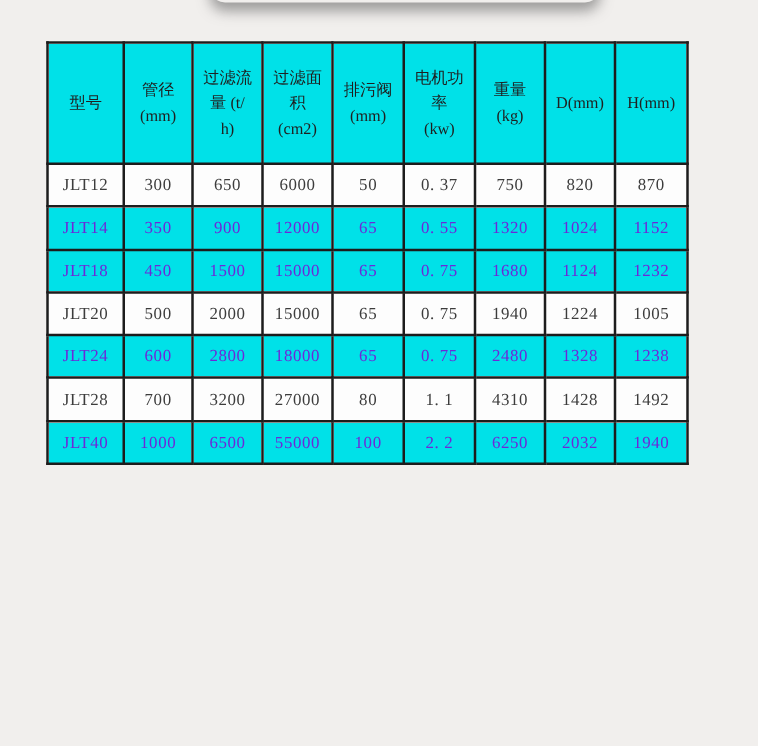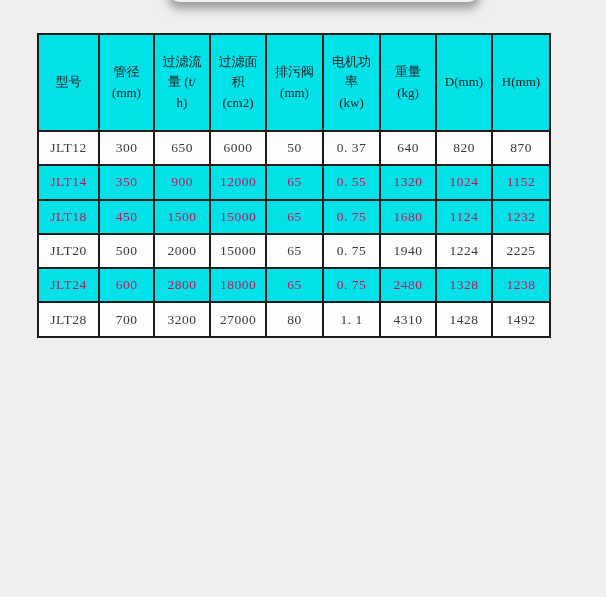--- a/index.html
+++ b/index.html
@@ -51,21 +51,21 @@
   }
   .spec-table td {
     height: 32.3px;
     font-size: 13.5px;
     color: #3c3c3c;
     letter-spacing: 0.5px;
     background: var(--white-bg, #fdfdfd);
   }
   .spec-table tr.stripe td {
     background: var(--cyan, #00e1e8);
-    color: #be185d;
+    color: #6d28d9;
   }
   col.c0 { width: 61px; }
   col.c1 { width: 55px; }
   col.c2 { width: 56px; }
   col.c3 { width: 56px; }
   col.c4 { width: 57px; }
   col.c5 { width: 57px; }
   col.c6 { width: 56px; }
   col.c7 { width: 56px; }
   col.c8 { width: 58px; }
@@ -110,21 +110,21 @@
       </tr>
   </thead>
   <tbody id="table-body">
       <tr>
         <td>JLT12</td>
         <td>300</td>
         <td>650</td>
         <td>6000</td>
         <td>50</td>
         <td>0. 37</td>
-        <td>640</td>
+        <td>750</td>
         <td>820</td>
         <td>870</td>
       </tr>
       <tr class="stripe">
         <td>JLT14</td>
         <td>350</td>
         <td>900</td>
         <td>12000</td>
         <td>65</td>
         <td>0. 55</td>
@@ -145,21 +145,21 @@
       </tr>
       <tr>
         <td>JLT20</td>
         <td>500</td>
         <td>2000</td>
         <td>15000</td>
         <td>65</td>
         <td>0. 75</td>
         <td>1940</td>
         <td>1224</td>
-        <td>2225</td>
+        <td>1005</td>
       </tr>
       <tr class="stripe">
         <td>JLT24</td>
         <td>600</td>
         <td>2800</td>
         <td>18000</td>
         <td>65</td>
         <td>0. 75</td>
         <td>2480</td>
         <td>1328</td>
@@ -169,14 +169,25 @@
         <td>JLT28</td>
         <td>700</td>
         <td>3200</td>
         <td>27000</td>
         <td>80</td>
         <td>1. 1</td>
         <td>4310</td>
         <td>1428</td>
         <td>1492</td>
       </tr>
+      <tr class="stripe">
+        <td>JLT40</td>
+        <td>1000</td>
+        <td>6500</td>
+        <td>55000</td>
+        <td>100</td>
+        <td>2. 2</td>
+        <td>6250</td>
+        <td>2032</td>
+        <td>1940</td>
+      </tr>
     </tbody>
 </table>
 
 </body></html>

